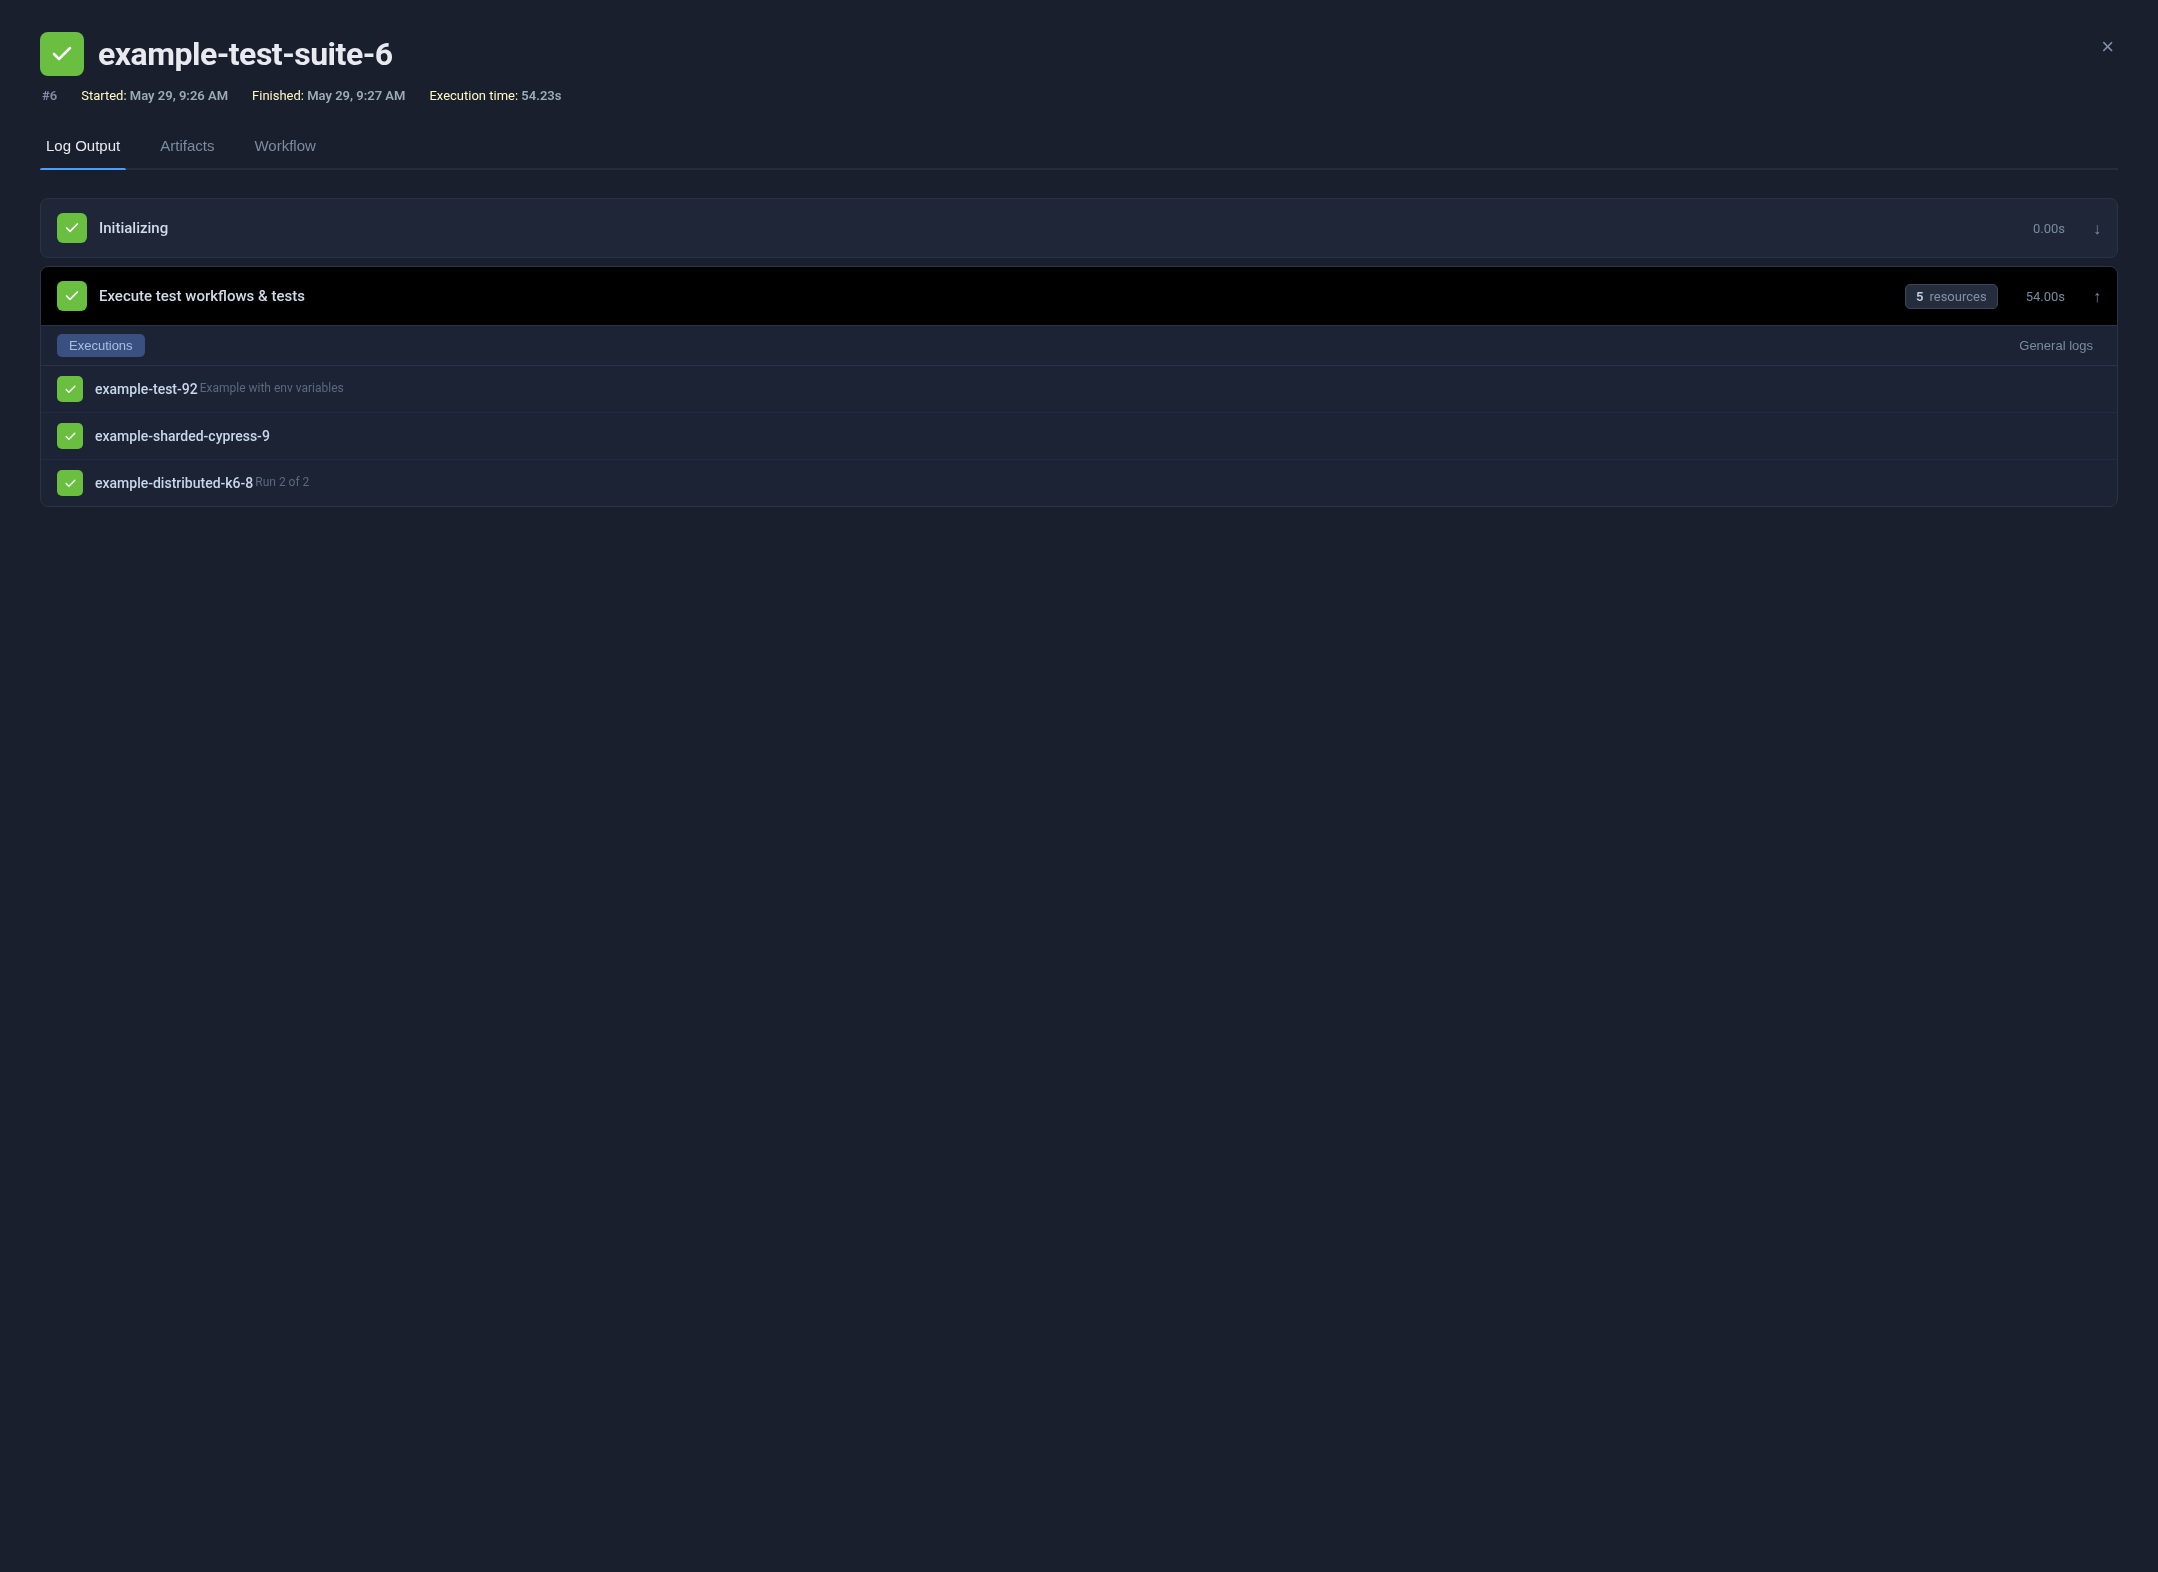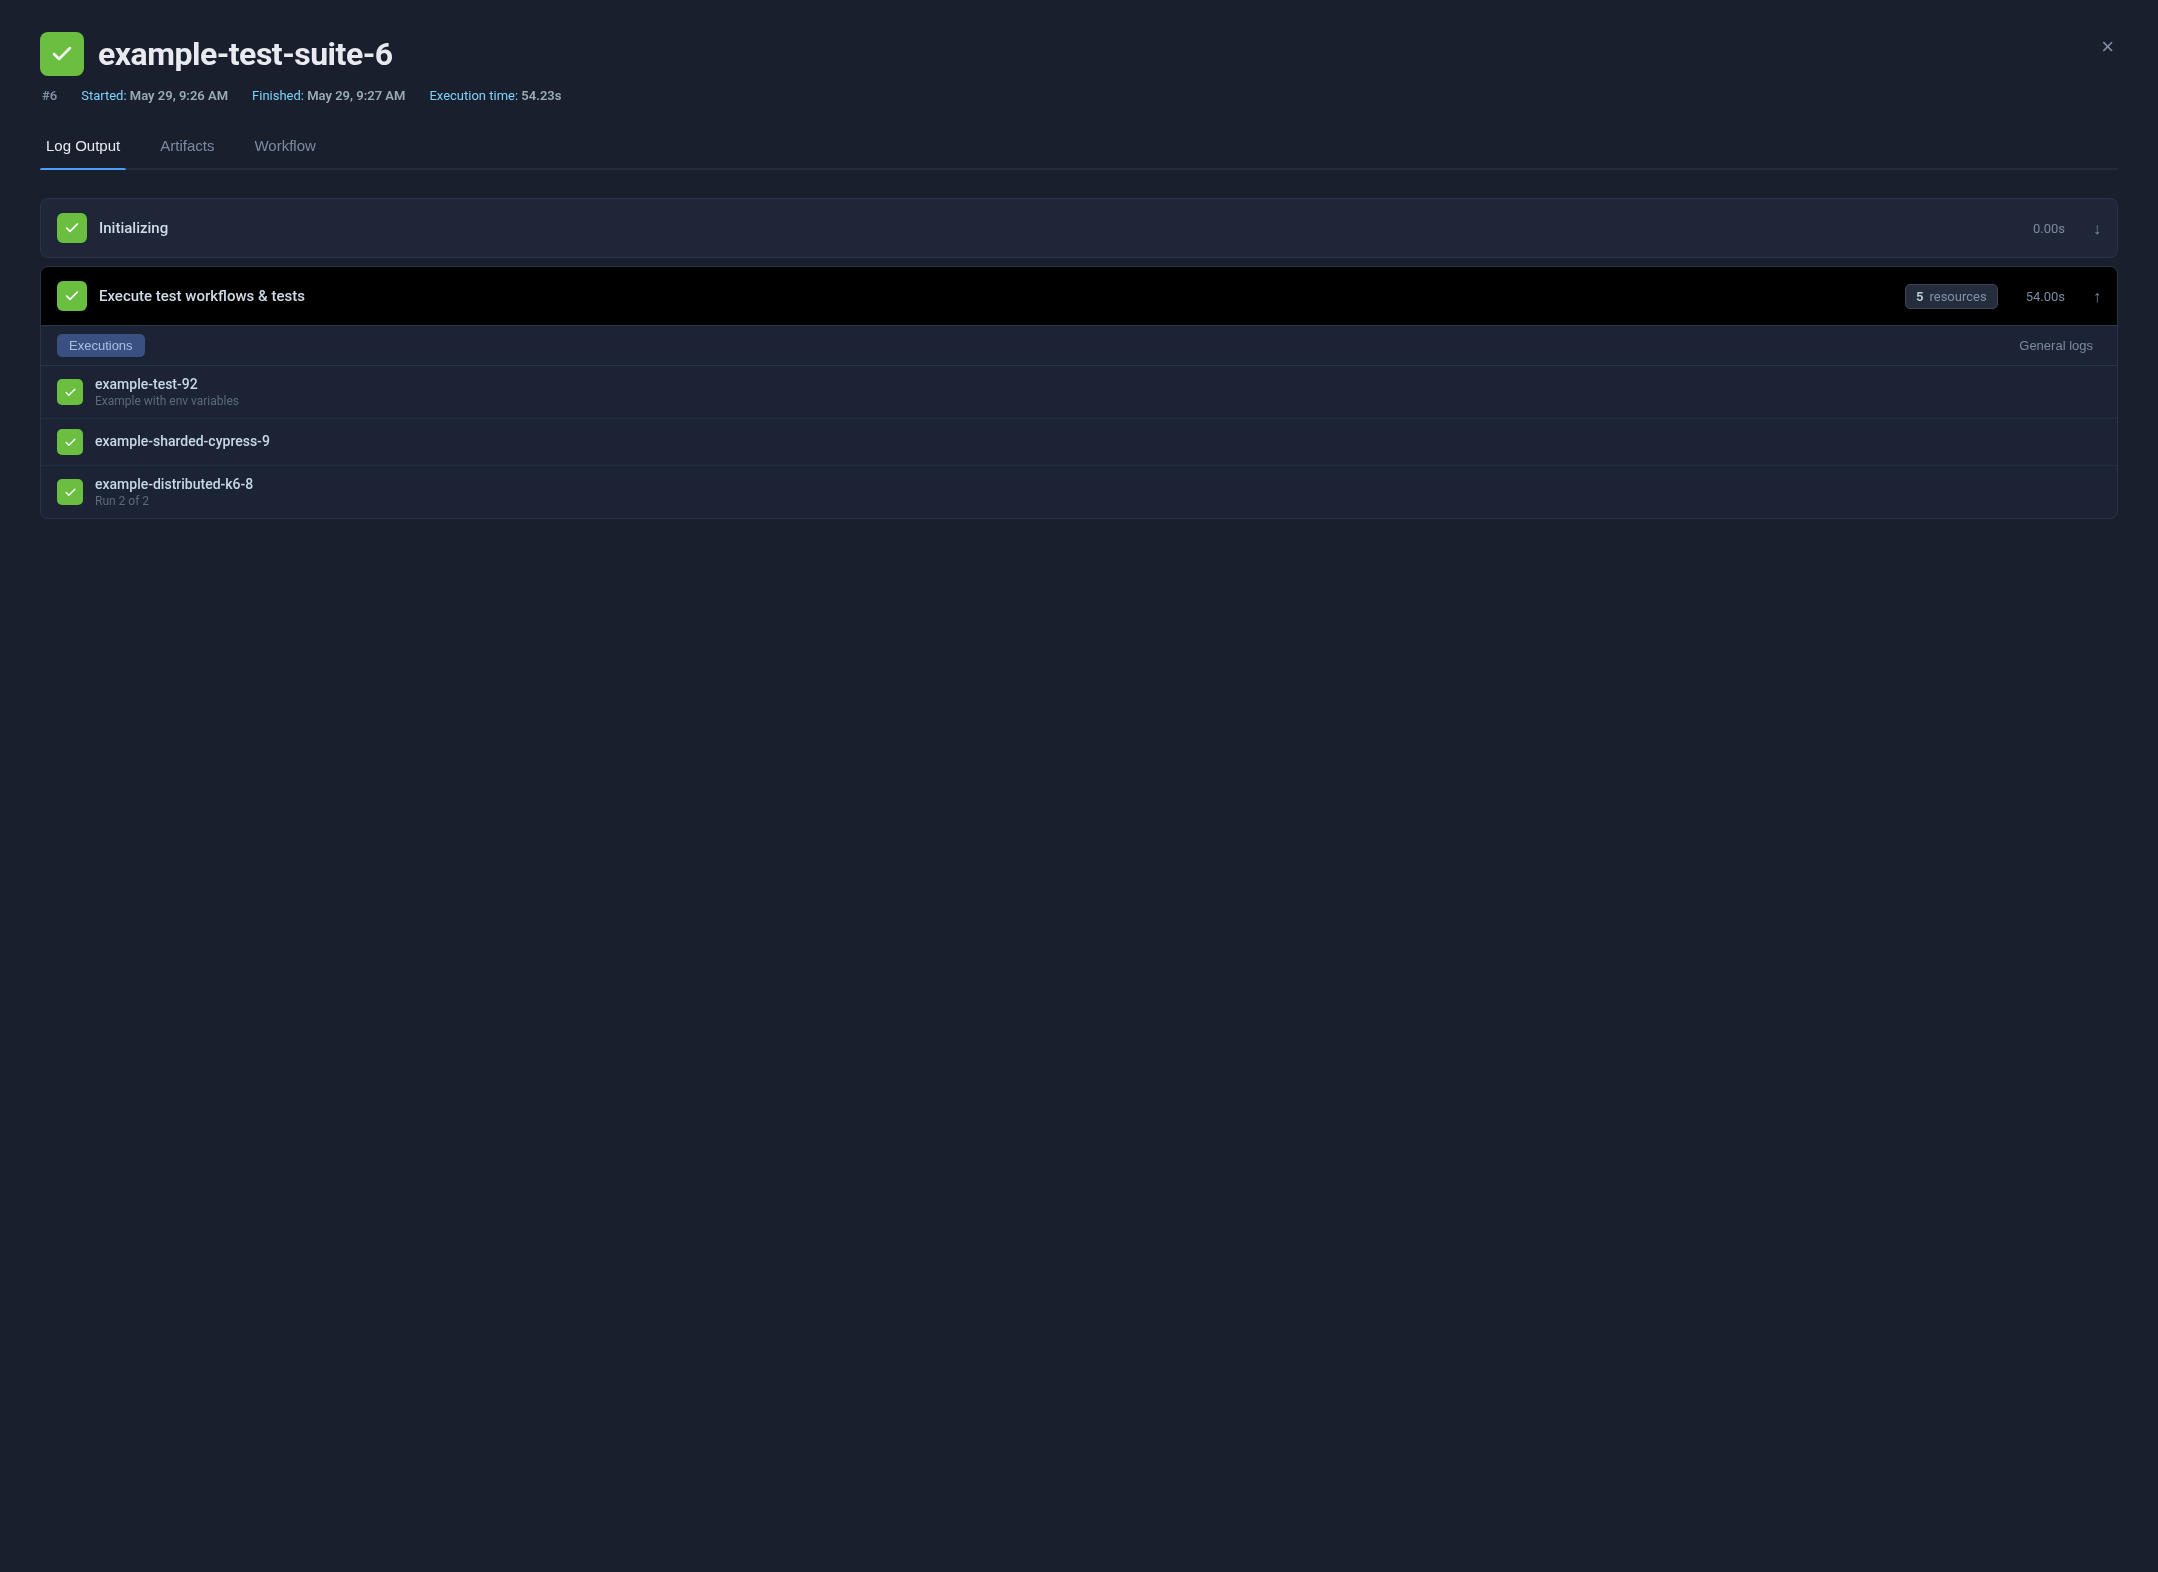--- a/index.html
+++ b/index.html
@@ -69,21 +69,21 @@
       font-size: 13px;
       color: #7a8ba0;
     }
 
     .meta-row .run-id {
       color: #8090a8;
       font-weight: 600;
     }
 
     .meta-row .meta-label {
-      color: #7dd3fc;
+      color: #fef9c3;
     }
 
     .meta-row .meta-value {
       color: #9aabb8;
       font-weight: 600;
     }
 
     .tabs {
       display: flex;
       gap: 0;
@@ -276,21 +276,21 @@
       flex-shrink: 0;
     }
 
     .exec-check svg {
       width: 13px;
       height: 13px;
     }
 
     .exec-info {
       display: flex;
-      flex-direction: column;
+      flex-direction: row;
       gap: 2px;
     }
 
     .exec-name {
       font-size: 14px;
       font-weight: 500;
       color: #c8d8e8;
     }
 
     .exec-sub {

